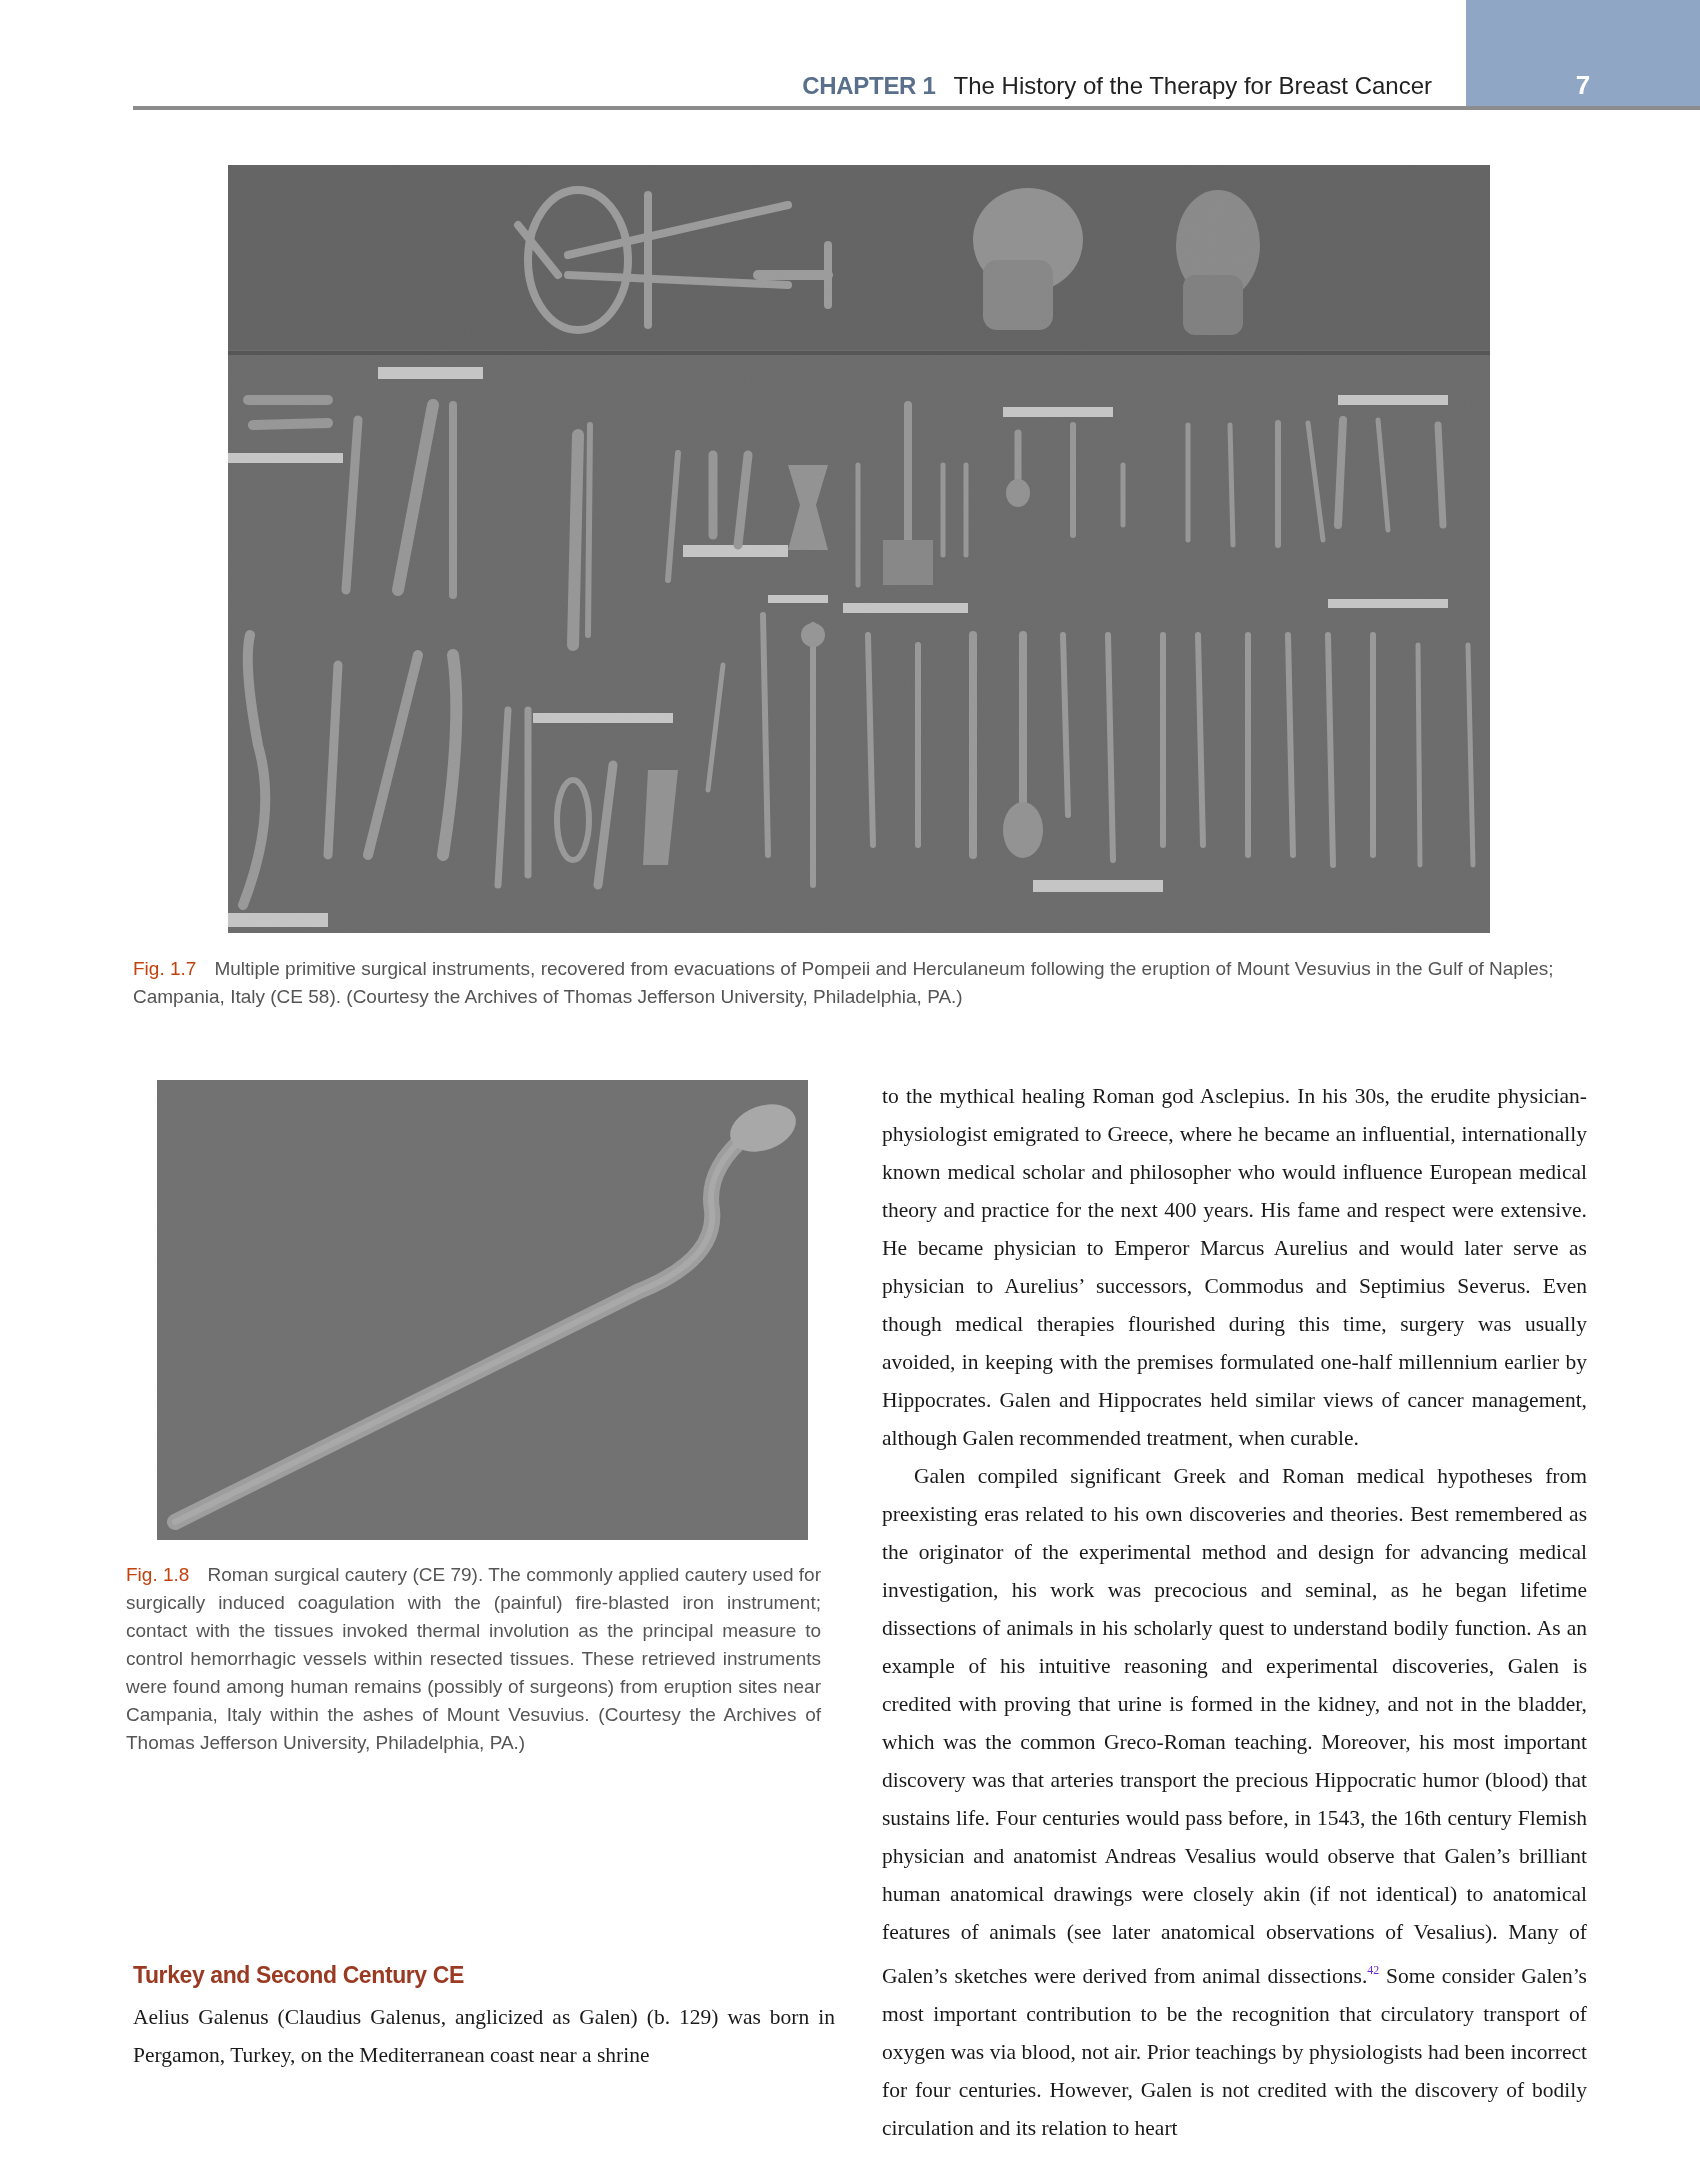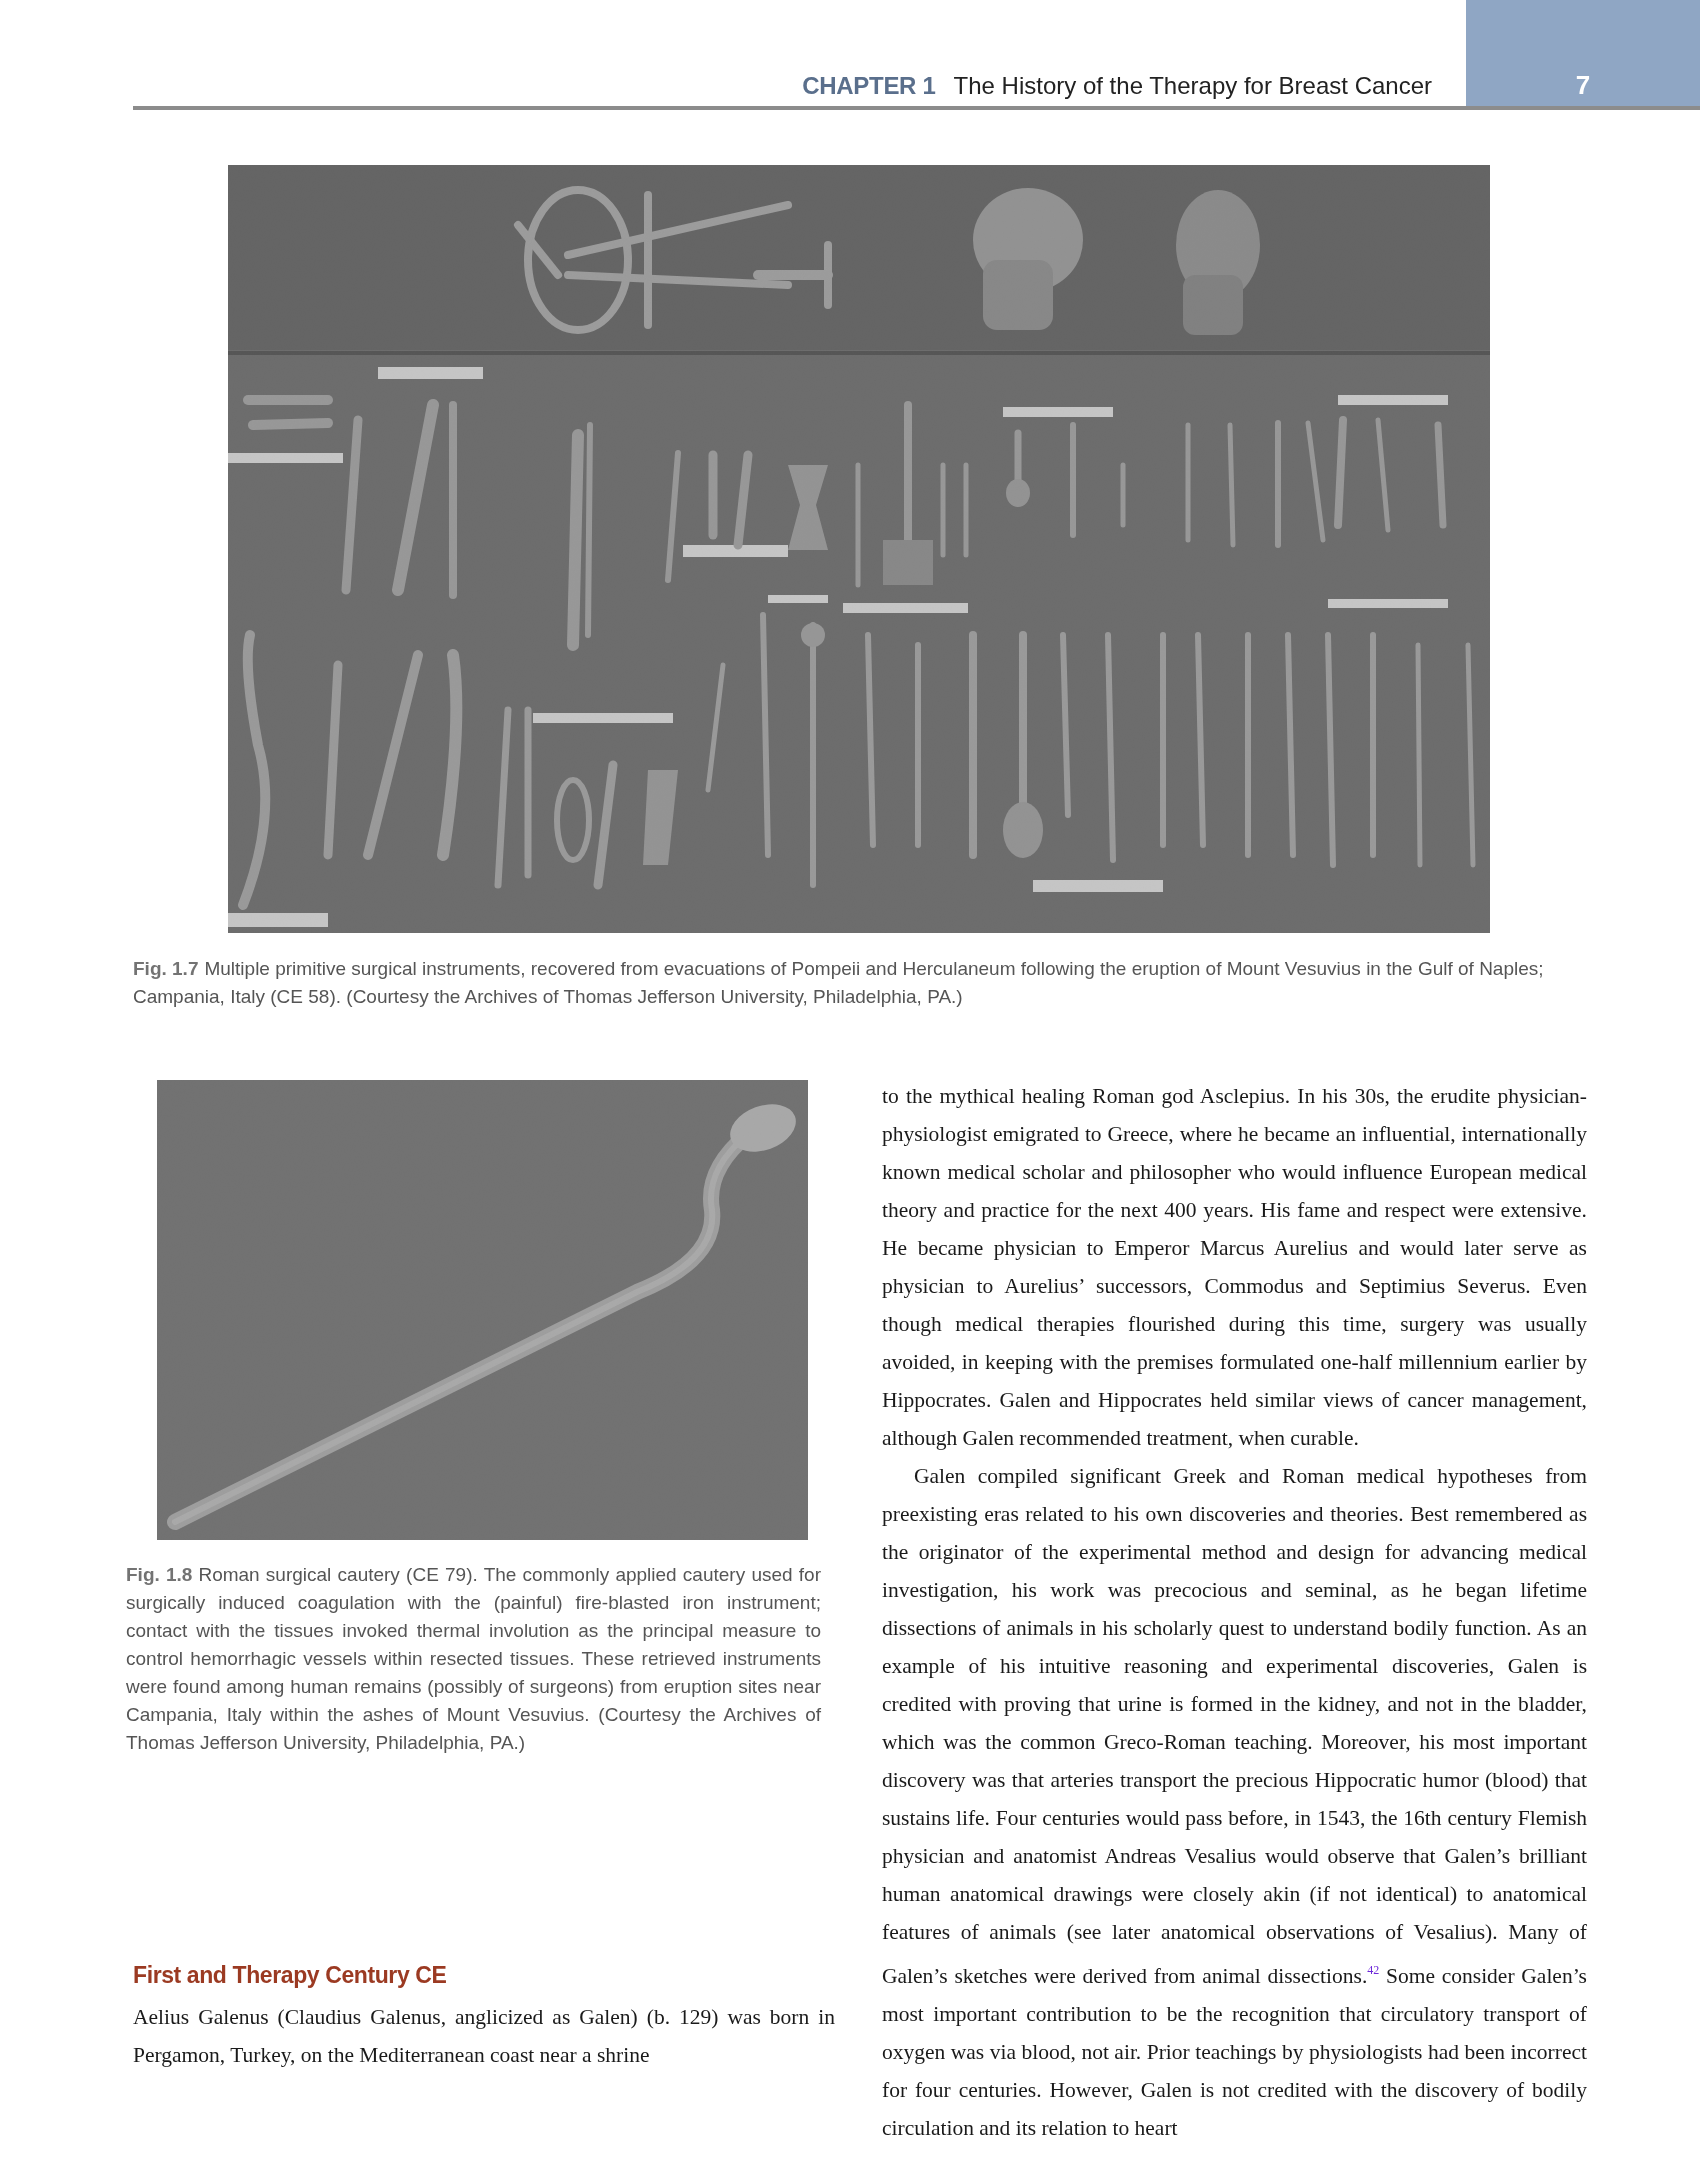--- a/index.html
+++ b/index.html
@@ -15,21 +15,21 @@
     font-size: 24px; color: #222; white-space: nowrap; }
   .running-head .chap { color: #5a6f8c; font-weight: bold; margin-right: 18px; font-stretch: condensed; letter-spacing: -0.3px; }
 
   
   .fig7 { position: absolute; left: 228px; top: 165px; width: 1262px; height: 768px; overflow: hidden; }
   .fig8 { position: absolute; left: 157px; top: 1080px; width: 651px; height: 460px; overflow: hidden; }
   .fig7 svg, .fig8 svg { display: block; width: 100%; height: 100%; }
 
   
   .caption { position: absolute; font-family: "Liberation Sans", sans-serif; font-size: 19px; line-height: 28px; color: #555; }
-  .caption .fig-label { color: #737373; font-weight: bold; margin-right: 6px; }
+  .caption .fig-label { color: #c2410c; font-weight: normal; margin-right: 18px; }
   .cap7 { left: 133px; top: 955px; width: 1460px; }
   .cap8 { left: 126px; top: 1561px; width: 695px; text-align: justify; hyphens: manual; }
 
   
   .body-text { position: absolute; font-family: Liberation Serif, serif; font-size: 21.5px; line-height: 38px; color: #1a1a1a; text-align: justify; }
   .col-left-a { left: 133px; top: 1841px; width: 702px; }
   .col-left-b { left: 133px; top: 1998px; width: 702px; }
   .col-right { left: 882px; top: 1077px; width: 705px; }
   .body-text p { margin: 0; }
   .body-text p.indent { text-indent: 32px; }
@@ -176,21 +176,21 @@
       <ellipse cx="606" cy="48" rx="34" ry="22" fill="#b8b8b8" transform="rotate(-20 606 48)"></ellipse>
       <rect x="0" y="0" width="651" height="460" fill="#888" filter="url(#grain)" opacity="0.3"></rect>
     </svg>
   </div>
 
   <div class="caption cap8">
     <span class="fig-label">Fig. 1.8</span><span>Roman surgical cautery (CE 79). The commonly applied cautery used for surgically induced coagulation with the (painful) fire-blasted iron instrument; contact with the tissues invoked thermal involution as the principal measure to control hemorrhagic vessels within resected tis­sues. These retrieved instruments were found among human remains (possibly of surgeons) from eruption sites near Campania, Italy within the ashes of Mount Vesuvius. (Courtesy the Archives of Thomas Jeffer­son University, Philadelphia, PA.)</span>
   </div>
 
 
-  <div class="section-heading">First and Therapy Century CE</div>
+  <div class="section-heading">Turkey and Second Century CE</div>
 
   <div class="body-text col-left-b">
     <p>Aelius Galenus (Claudius Galenus, anglicized as Galen) (b. 129) was born in Pergamon, Turkey, on the Mediterranean coast near a shrine</p>
   </div>
 
   <div class="body-text col-right">
     <p>to the mythical healing Roman god Asclepius. In his 30s, the erudite physician-physiologist emigrated to Greece, where he became an influential, internationally known medical scholar and philosopher who would influence European medical theory and practice for the next 400 years. His fame and respect were extensive. He became phy­sician to Emperor Marcus Aurelius and would later serve as physi­cian to Aurelius’ successors, Commodus and Septimius Severus. Even though medical therapies flourished during this time, surgery was usually avoided, in keeping with the premises formulated one-half millennium earlier by Hippocrates. Galen and Hippocrates held similar views of cancer management, although Galen recommended treatment, when curable.</p>
     <p class="indent"><span>Galen compiled significant Greek and Roman medical hypotheses from preexisting eras related to his own discoveries and theories. Best remembered as the originator of the experimental method and design for advancing medical investigation, his work was precocious and seminal, as he began lifetime dissections of animals in his scholarly quest to understand bodily function. As an example of his intuitive reasoning and experimental discoveries, Galen is credited with proving that urine is formed in the kidney, and not in the bladder, which was the common Greco-Roman teaching. Moreover, his most important discovery was that arteries transport the precious Hippocratic humor (blood) that sustains life. Four centuries would pass before, in 1543, the 16th century Flemish physician and anatomist Andreas Vesalius would observe that Galen’s brilliant human anatomical drawings were closely akin (if not identical) to anatomical features of animals (see later anatomical observations of Vesalius). Many of Galen’s sketches were derived from animal dissections.</span><a class="sup">42</a><span> Some consider Galen’s most important contribution to be the recognition that circulatory trans­port of oxygen was via blood, not air. Prior teachings by physiologists had been incorrect for four centuries. However, Galen is not cred­ited with the discovery of bodily circulation and its relation to heart</span></p>
   </div>
 

